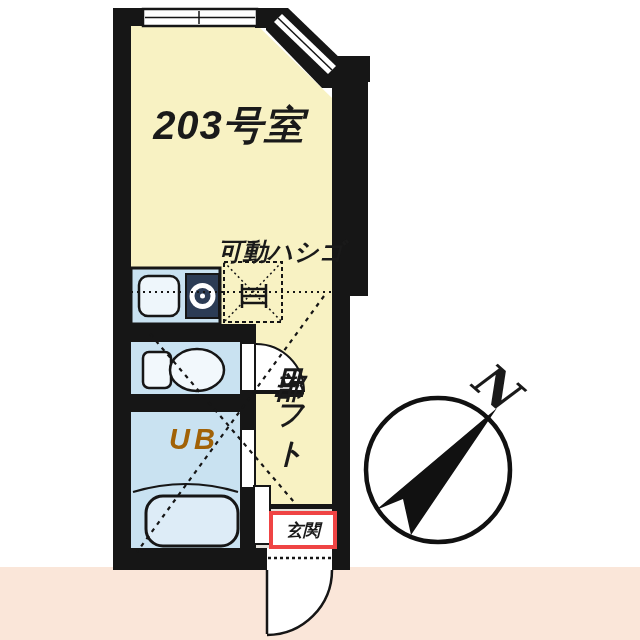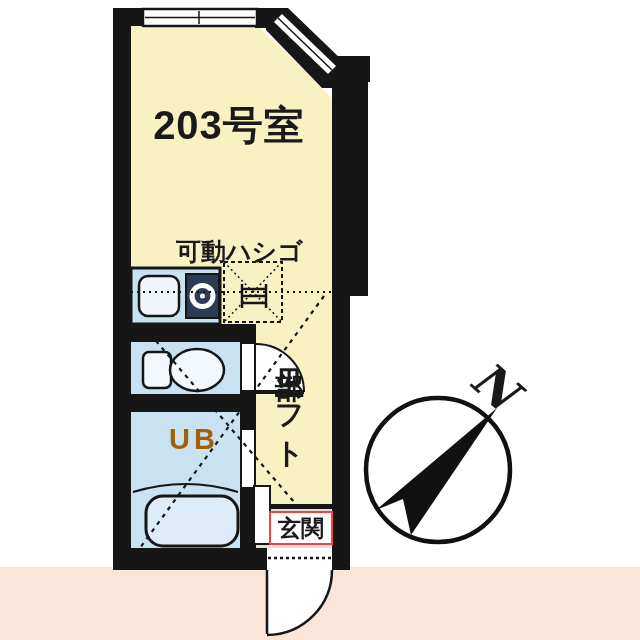--- a/index.html
+++ b/index.html
@@ -3,32 +3,32 @@
 <meta charset="utf-8">
 <style>
   :root{
     --room:#f8f2c3; --water:#c9e2f1; --wall:#161616; --pink:#fae6d9;
     --genkan:#e3e0da; --tub:#ddecf7; --sink:#eef6fb; --burner:#2c3c55;
   }
   html,body{margin:0;padding:0;}
   body{background:#fff;font-family:"Liberation Sans",sans-serif;}
   .canvas{position:relative;width:640px;height:640px;background:#fff;overflow:hidden;}
   .canvas svg{position:absolute;left:0;top:0;}
-  .lbl{position:absolute;color:#1a1a1a;white-space:pre;}
+  .lbl{position:absolute;color:#1a1a1a;white-space:pre;font-style:italic;}
   .room-label{left:114px;top:102px;width:230px;text-align:center;
     font-size:40px;font-weight:bold;line-height:47px;letter-spacing:1px;}
-  .ladder-label{left:176px;top:235px;width:170px;text-align:left;
+  .ladder-label{left:196px;top:235px;width:170px;text-align:center;
     font-size:25px;font-weight:bold;}
   .loft-label{left:270px;top:346px;height:180px;font-size:29px;font-weight:bold;
     writing-mode:vertical-rl;text-orientation:upright;letter-spacing:2px;}
   .ub-label{left:152px;top:423px;width:84px;text-align:center;
     font-size:29px;font-weight:bold;letter-spacing:4px;color:#a16207;}
   .genkan-label{left:269px;top:511px;width:60px;height:30px;background:#fff;
-    border:2px solid #ef4444;display:flex;align-items:center;justify-content:center;
-    font-size:23px;font-weight:bold;}
+    border:4px solid #ef4444;display:flex;align-items:center;justify-content:center;
+    font-size:17px;font-weight:bold;}
   .north-label{left:476px;top:360px;font-size:48px;font-weight:bold;font-style:italic;
     font-family:"DejaVu Serif",serif;transform:rotate(42deg);}
 </style>
 </head>
 <body>
 
 <div class="canvas">
   <svg width="640" height="640" viewBox="0 0 640 640">
 
     <rect x="0" y="0" width="640" height="640" fill="#ffffff"></rect>

